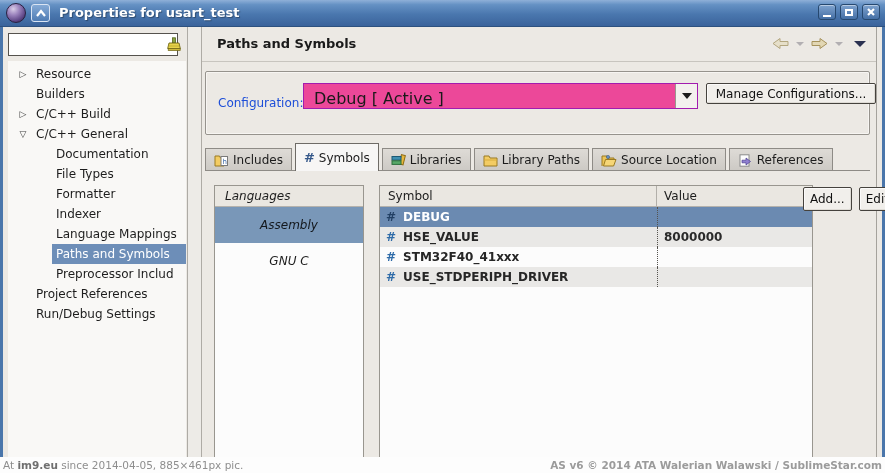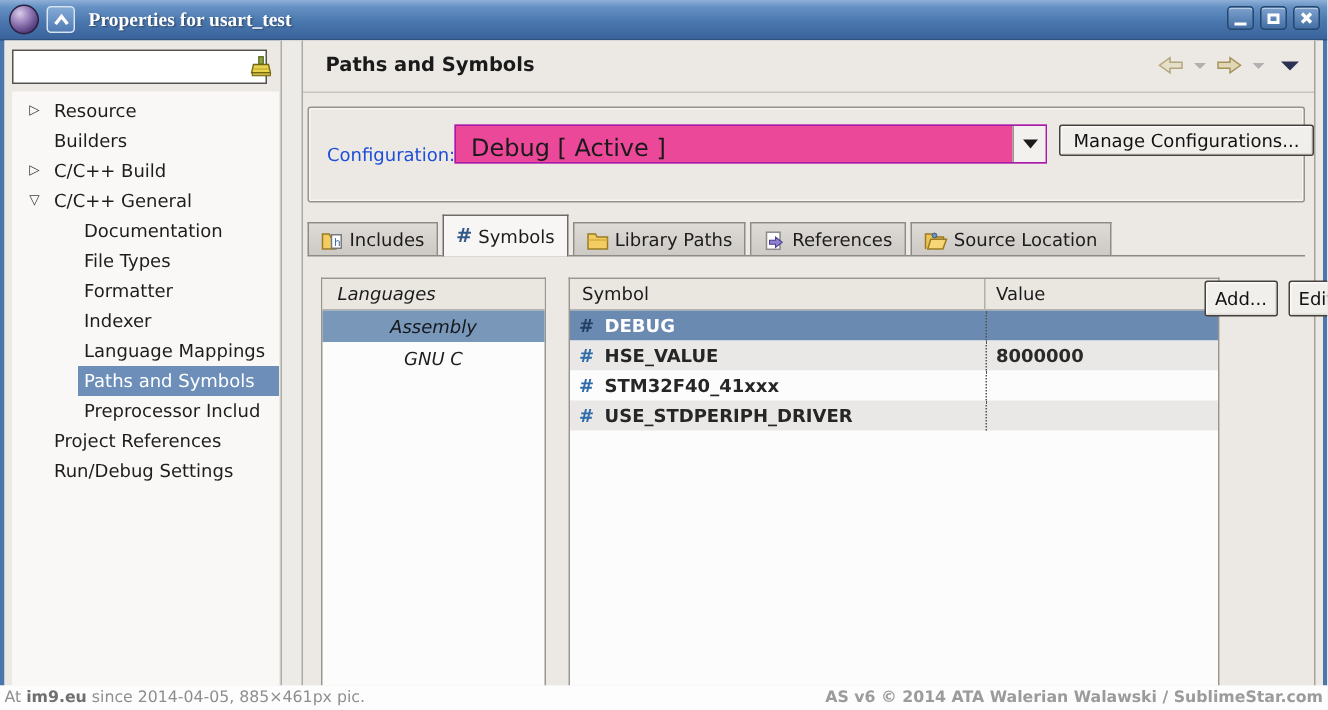--- a/index.html
+++ b/index.html
@@ -13,21 +13,21 @@
   .titlebar{position:absolute;left:-3px;right:-3px;top:0;height:27px;
             background:linear-gradient(#8fb0d8 0%,#6591c4 18%,#4a77ae 55%,#3a639b 100%);
             border-bottom:1px solid #2d517f;}
   .orb{position:absolute;left:6px;top:3px;width:20px;height:20px;border-radius:50%;
        background:radial-gradient(circle at 35% 28%,#d9cde8 0%,#9b83bd 35%,#5d4585 70%,#241a38 100%);
        border:1px solid #2a2040;}
   .shade-btn{position:absolute;left:31px;top:4px;width:19px;height:18px;border-radius:3px;
              background:linear-gradient(#85aad6,#4f7cb4);border:1px solid #d9e4f3;
              display:flex;align-items:center;justify-content:center;}
   .wtitle{position:absolute;left:59px;top:5px;color:#ffffff;font-size:13px;font-weight:bold;
-          text-shadow:1px 1px 1px rgba(0,0,0,.35);white-space:nowrap;font-family:Liberation Serif, serif;}
+          text-shadow:1px 1px 1px rgba(0,0,0,.35);white-space:nowrap;}
   .win-controls{position:absolute;right:5px;top:4px;display:flex;gap:4px;}
   .wbtn{width:18px;height:16px;border-radius:3px;border:1px solid #26486f;
         background:linear-gradient(#7fa3cf,#446fa5);
         box-shadow:inset 0 1px 0 rgba(255,255,255,.45);
         display:flex;align-items:center;justify-content:center;}
   .g-min{display:block;width:8px;height:2px;background:#fff;margin-top:8px;}
   .g-max{display:block;width:8px;height:7px;border:2px solid #fff;border-top-width:2px;}
 
   
   .wbody{position:absolute;left:0;right:0;top:27px;bottom:0;background:#ece9e4;}
@@ -84,21 +84,21 @@
   .hash{font-weight:bold;color:#35588a;font-size:13px;}
 
   .tab-content{position:absolute;left:3px;right:6px;top:143px;bottom:0;background:#ece9e4;
                border-top:1px solid #8e8b86;}
 
   
   .lang-list{position:absolute;left:9px;top:14px;width:150px;bottom:0;background:#fcfcfc;
              border:1px solid #99968f;border-bottom:none;font-style:italic;}
   .list-header{height:21px;background:#eae7e1;border-bottom:1px solid #b5b2ac;
                display:flex;align-items:center;padding-left:10px;font-size:12px;color:#1c1c1c;}
-  .lrow{height:21px;display:flex;align-items:center;justify-content:center;font-size:12px;color:#1d1d1d;}
+  .lrow{height:36px;display:flex;align-items:center;justify-content:center;font-size:12px;color:#1d1d1d;}
   .lrow.sel{background:#7997b8;color:#14181d;}
 
   
   .sym-table{position:absolute;left:174px;top:14px;width:434px;bottom:0;background:#fcfcfc;
              border:1px solid #99968f;border-bottom:none;}
   .thead{display:flex;height:21px;background:#eae7e1;border-bottom:1px solid #b5b2ac;
          font-size:12px;color:#1c1c1c;}
   .th-symbol{width:277px;flex:none;display:flex;align-items:center;padding-left:8px;
              border-right:1px solid #b2afa9;}
   .th-value{flex:1;display:flex;align-items:center;padding-left:7px;}
@@ -253,39 +253,47 @@
               <text x="8.6" y="9.8" font-size="7" fill="#3565a5" font-family="DejaVu Sans, sans-serif">h</text>
             </svg>
             <span>Includes</span>
           </div>
           <div class="tab active">
             <span class="hash">#</span>
             <span>Symbols</span>
           </div>
           <div class="tab">
             <svg width="15" height="13" viewBox="0 0 15 13">
+              <rect x="9.2" y="1" width="4" height="9.5" transform="rotate(14 11 6)" fill="#e7b73c" stroke="#8f6d14"></rect>
+              <rect x="1" y="2.5" width="9" height="3.6" fill="#3f8fb0" stroke="#1d5a75"></rect>
+              <rect x="1" y="6.8" width="9" height="3.6" fill="#57a868" stroke="#2d6e3c"></rect>
+            </svg>
+            <span>Libraries</span>
+          </div>
+          <div class="tab">
+            <svg width="15" height="13" viewBox="0 0 15 13">
               <path d="M1 12 L1 2 L6 2 L7 4 L14 4 L14 12 Z" fill="#f3cc63" stroke="#9a7b22"></path>
               <path d="M1 6 L14 6" stroke="#d9ad3c"></path>
             </svg>
             <span>Library Paths</span>
-          </div>
-          <div class="tab">
-            <svg width="15" height="13" viewBox="0 0 15 13">
-              <rect x="2" y="0.8" width="9" height="11.4" fill="#fdfdfd" stroke="#8a8a8a"></rect>
-              <path d="M4 6.2 L8 6.2 L8 4 L12.5 7.5 L8 11 L8 8.8 L4 8.8 Z" fill="#8f7fd0" stroke="#4a3d8f" stroke-width="0.7"></path>
-            </svg>
-            <span>References</span>
           </div>
           <div class="tab">
             <svg width="16" height="13" viewBox="0 0 16 13">
               <path d="M1 12 L1 2 L6 2 L7 4 L13 4 L13 5.5" fill="#edc557" stroke="#9a7b22"></path>
               <path d="M2.5 12 L4.5 5.5 L15 5.5 L12.6 12 Z" fill="#f6d677" stroke="#9a7b22"></path>
               <circle cx="7" cy="3" r="1.6" fill="#6b93c4" stroke="#34557e" stroke-width="0.6"></circle>
             </svg>
             <span>Source Location</span>
+          </div>
+          <div class="tab">
+            <svg width="15" height="13" viewBox="0 0 15 13">
+              <rect x="2" y="0.8" width="9" height="11.4" fill="#fdfdfd" stroke="#8a8a8a"></rect>
+              <path d="M4 6.2 L8 6.2 L8 4 L12.5 7.5 L8 11 L8 8.8 L4 8.8 Z" fill="#8f7fd0" stroke="#4a3d8f" stroke-width="0.7"></path>
+            </svg>
+            <span>References</span>
           </div>
         </div>
 
         <div class="tab-content">
 
           <div class="lang-list">
             <div class="list-header">Languages</div>
             <div class="lrow sel">
               <span>Assembly</span>
             </div>

